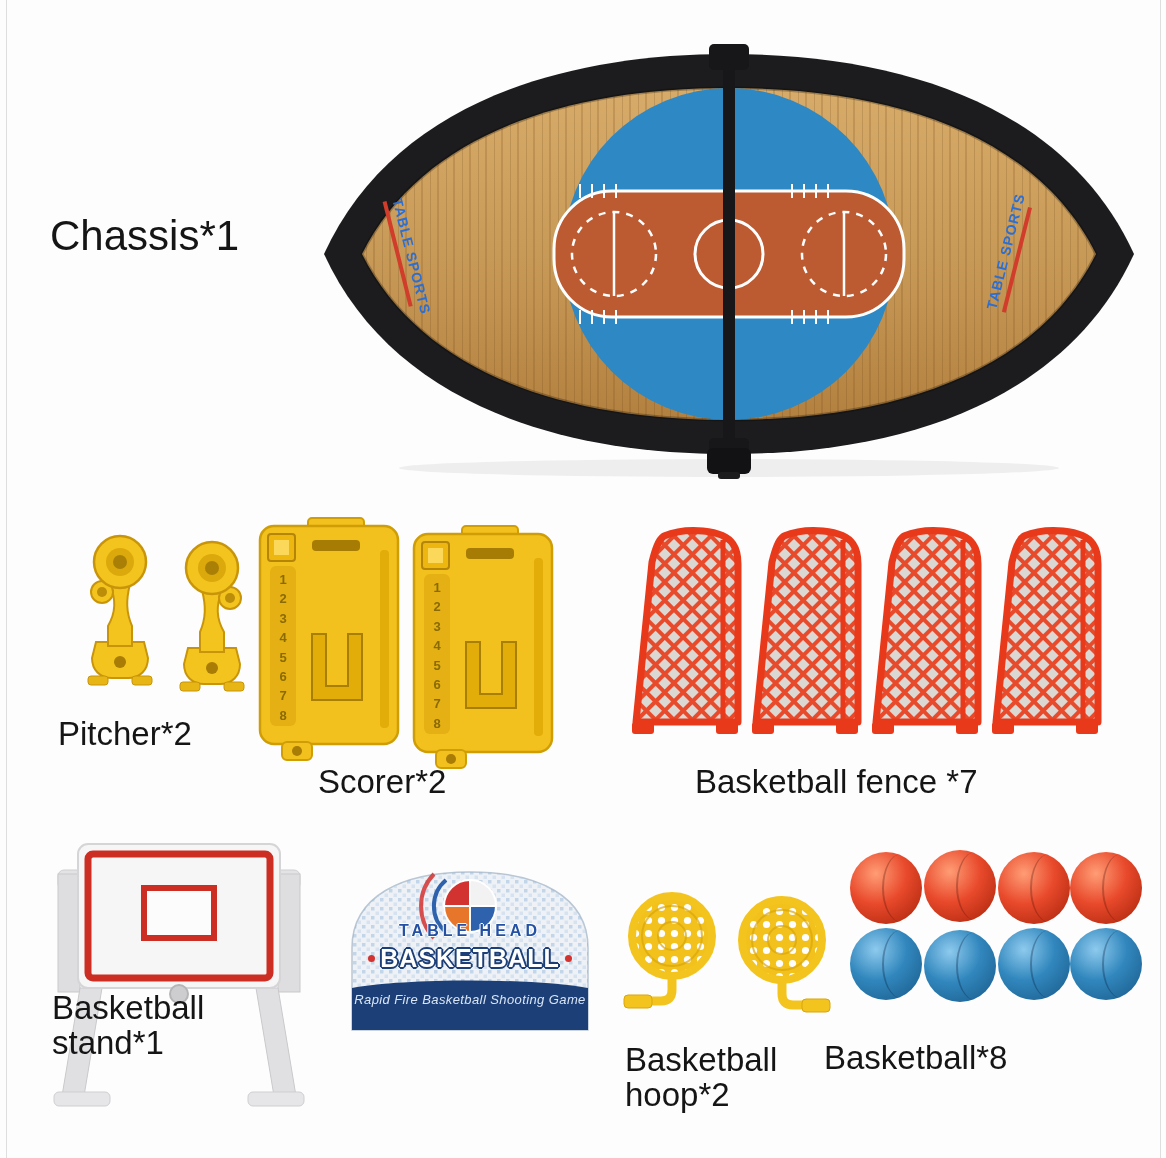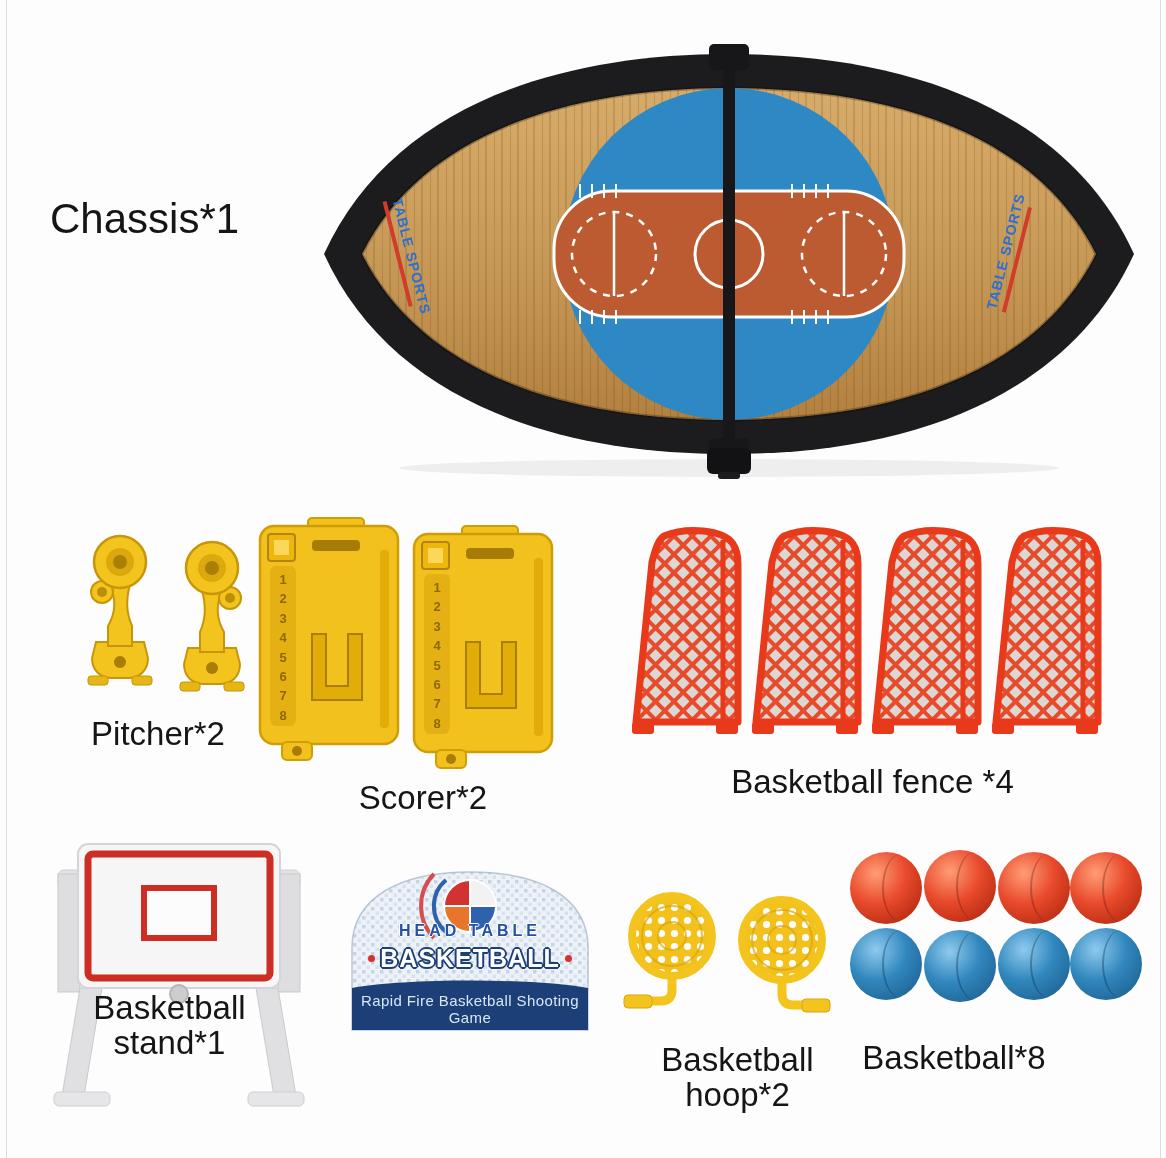--- a/index.html
+++ b/index.html
@@ -9,21 +9,21 @@
     position:relative; width:1166px; height:1158px; overflow:hidden;
     background:var(--bg,#fdfdfd);
     font-family:"Liberation Sans", sans-serif;
     color:var(--text,#151515);
   }
   .abs { position:absolute; }
   svg { display:block; }
   .edge-line { position:absolute; top:0; width:1px; height:100%; background:#dedede; }
 
   .label {
-    position:absolute; text-align:center; font-size:33px; line-height:1.07;
+    position:absolute; text-align:left; font-size:33px; line-height:1.07;
     color:var(--text,#151515); white-space:pre-line; z-index:6;
   }
   .label.big { font-size:42px; text-align:left; }
 
   .digits {
     position:absolute; width:16px; font-weight:bold; font-size:13px;
     line-height:19.4px; color:#8a6a02; white-space:pre-line; text-align:center;
   }
 
   .ball { position:absolute; width:72px; height:72px; border-radius:50%; z-index:2; }
@@ -39,21 +39,21 @@
   .board-text { position:absolute; width:100%; text-align:center; font-weight:bold; z-index:3; }
   .bt1 { top:60px; font-size:16px; letter-spacing:4px; color:#2451a3;
          text-shadow:0 1px 0 #fff,0 -1px 0 #fff,1px 0 0 #fff,-1px 0 0 #fff; }
   .bt2 { top:82px; font-size:25px; letter-spacing:1px; color:#fff;
          text-shadow:-2px 0 0 #1d3f77,2px 0 0 #1d3f77,0 -2px 0 #1d3f77,0 2px 0 #1d3f77,
                      -1px -1px 0 #1d3f77,1px 1px 0 #1d3f77,-1px 1px 0 #1d3f77,1px -1px 0 #1d3f77; }
   .bt2::before,.bt2::after {
     content:""; display:inline-block; width:7px; height:7px; border-radius:50%;
     background:#d23230; margin:0 5px 4px; vertical-align:middle;
   }
-  .bt3 { top:130px; font-size:15px; font-weight:normal;
+  .bt3 { top:130px; font-size:13px; font-style:italic; font-weight:normal;
          color:#d8e6f6; letter-spacing:.4px; }
 </style>
 </head>
 <body>
 
 <div class="stage">
 
   <div class="edge-line" style="left:6px"></div>
   <div class="edge-line" style="right:5px"></div>
 
@@ -125,21 +125,21 @@
 
     <g transform="rotate(76 92 226)">
       <text x="35" y="230" font-size="14" font-weight="bold" letter-spacing="1" fill="#2b6fd4">TABLE SPORTS</text>
       <rect x="35" y="236" width="108" height="4" fill="#d23c2a"></rect>
     </g>
     <g transform="rotate(-76 688 226)">
       <text x="631" y="230" font-size="14" font-weight="bold" letter-spacing="1" fill="#2b6fd4">TABLE SPORTS</text>
       <rect x="631" y="236" width="108" height="4" fill="#d23c2a"></rect>
     </g>
   </svg>
-  <div class="label big" style="left:50px;top:197px">Chassis*1</div>
+  <div class="label big" style="left:50px;top:214px">Chassis*1</div>
 
   <svg class="abs" style="left:80px;top:532px" width="168" height="162" viewBox="0 0 168 162">
     <defs>
       <g id="pp">
         <path d="M8,108 L56,108 L60,124 C60,136 52,144 40,144 L24,144 C12,144 4,136 4,124 Z" fill="#f4c41e" stroke="#c8950a" stroke-width="2"></path>
         <path d="M22,50 C28,66 28,78 20,92 L20,112 L44,112 L44,92 C38,78 38,66 42,50 Z" fill="#f4c41e" stroke="#c8950a" stroke-width="2"></path>
         <circle cx="14" cy="58" r="11" fill="#f4c41e" stroke="#c8950a" stroke-width="2"></circle>
         <circle cx="14" cy="58" r="5" fill="#bb8d08"></circle>
         <circle cx="32" cy="28" r="26" fill="#f4c41e" stroke="#c8950a" stroke-width="2.5"></circle>
         <circle cx="32" cy="28" r="14" fill="#dca90c"></circle>
@@ -191,21 +191,21 @@
     </svg>
     <div class="digits" style="left:19px;top:54px">1
 2
 3
 4
 5
 6
 7
 8</div>
   </div>
-  <div class="label" style="left:318px;top:780px;width:210px">Scorer*2</div>
+  <div class="label" style="left:318px;top:764px;width:210px">Scorer*2</div>
 
   <svg class="abs" style="left:628px;top:524px" width="114" height="218" viewBox="0 0 114 218">
     <path d="M36,12 C58,3 95,5 105,20 C109,26 110,32 110,40 L110,198 L8,198 L24,38 C27,26 30,16 36,12 Z" fill="#dbd8d3"></path>
     <path d="M36,12 C58,3 95,5 105,20 C109,26 110,32 110,40 L110,198 L8,198 L24,38 C27,26 30,16 36,12 Z" fill="url(#fencemesh)"></path>
     <path d="M36,12 C58,3 95,5 105,20 C109,26 110,32 110,40 L110,198 L8,198 L24,38 C27,26 30,16 36,12 Z" fill="none" stroke="#e8391b" stroke-width="7" stroke-linejoin="round"></path>
     <line x1="95" y1="16" x2="95" y2="196" stroke="#e8391b" stroke-width="5"></line>
     <rect x="4" y="198" width="22" height="12" rx="3" fill="#e8391b"></rect>
     <rect x="88" y="198" width="22" height="12" rx="3" fill="#e8391b"></rect>
   </svg>
   <svg class="abs" style="left:748px;top:524px" width="114" height="218" viewBox="0 0 114 218">
@@ -225,21 +225,21 @@
     <rect x="88" y="198" width="22" height="12" rx="3" fill="#e8391b"></rect>
   </svg>
   <svg class="abs" style="left:988px;top:524px" width="114" height="218" viewBox="0 0 114 218">
     <path d="M36,12 C58,3 95,5 105,20 C109,26 110,32 110,40 L110,198 L8,198 L24,38 C27,26 30,16 36,12 Z" fill="#dbd8d3"></path>
     <path d="M36,12 C58,3 95,5 105,20 C109,26 110,32 110,40 L110,198 L8,198 L24,38 C27,26 30,16 36,12 Z" fill="url(#fencemesh)"></path>
     <path d="M36,12 C58,3 95,5 105,20 C109,26 110,32 110,40 L110,198 L8,198 L24,38 C27,26 30,16 36,12 Z" fill="none" stroke="#e8391b" stroke-width="7" stroke-linejoin="round"></path>
     <line x1="95" y1="16" x2="95" y2="196" stroke="#e8391b" stroke-width="5"></line>
     <rect x="4" y="198" width="22" height="12" rx="3" fill="#e8391b"></rect>
     <rect x="88" y="198" width="22" height="12" rx="3" fill="#e8391b"></rect>
   </svg>
-  <div class="label" style="left:695px;top:764px;width:355px">Basketball fence *4</div>
+  <div class="label" style="left:695px;top:764px;width:355px">Basketball fence *7</div>
 
   <svg class="abs" style="left:48px;top:830px;z-index:1" width="262" height="282" viewBox="0 0 262 282">
     <rect x="10" y="40" width="242" height="20" rx="6" fill="#e3e3e5" stroke="#cfcfd1"></rect>
     <rect x="10" y="44" width="22" height="118" fill="#dedee0" stroke="#c9c9cb"></rect>
     <rect x="230" y="44" width="22" height="118" fill="#dedee0" stroke="#c9c9cb"></rect>
     <polygon points="32,158 14,266 36,266 54,158" fill="#e0e0e2" stroke="#c9c9cb"></polygon>
     <polygon points="230,158 208,158 226,266 248,266" fill="#e0e0e2" stroke="#c9c9cb"></polygon>
     <rect x="6" y="262" width="56" height="14" rx="5" fill="#e6e6e8" stroke="#cfcfd1"></rect>
     <rect x="200" y="262" width="56" height="14" rx="5" fill="#e6e6e8" stroke="#cfcfd1"></rect>
     <rect x="30" y="14" width="202" height="144" rx="10" fill="#f6f6f7" stroke="#d5d5d7" stroke-width="2"></rect>
@@ -261,21 +261,21 @@
         <path d="M112,64 A26,26 0 0 1 112,24" fill="none" stroke="#f2f2f2" stroke-width="3"></path>
         <circle cx="126" cy="44" r="26" fill="#e8762a"></circle>
         <path d="M126,44 L126,18 A26,26 0 0 0 100,44 Z" fill="#d23230"></path>
         <path d="M126,44 L126,18 A26,26 0 0 1 152,44 Z" fill="#f2f2f2"></path>
         <path d="M126,44 L152,44 A26,26 0 0 1 126,70 Z" fill="#2e62ad"></path>
         <circle cx="126" cy="44" r="26" fill="none" stroke="#ffffff" stroke-width="2"></circle>
         <line x1="100" y1="44" x2="152" y2="44" stroke="#ffffff" stroke-width="2"></line>
         <line x1="126" y1="18" x2="126" y2="70" stroke="#ffffff" stroke-width="2"></line>
       </g>
     </svg>
-    <div class="board-text bt1">HEAD  TABLE</div>
+    <div class="board-text bt1">TABLE  HEAD</div>
     <div class="board-text bt2">BASKETBALL</div>
     <div class="board-text bt3">Rapid Fire Basketball Shooting Game</div>
   </div>
 
   <svg class="abs" style="left:616px;top:888px" width="112" height="126" viewBox="0 0 112 126">
     <path d="M56,86 L56,102 Q56,113 45,113 L26,113" fill="none" stroke="#f4c41e" stroke-width="9"></path>
     <rect x="8" y="107" width="28" height="13" rx="4" fill="#f4c41e" stroke="#d9a50b"></rect>
     <circle cx="56" cy="48" r="40" fill="url(#hoopmesh)"></circle>
     <circle cx="56" cy="48" r="40" fill="none" stroke="#f4c41e" stroke-width="8"></circle>
     <circle cx="56" cy="48" r="30" fill="none" stroke="#d9a50b" stroke-width="2" opacity="0.7"></circle>

